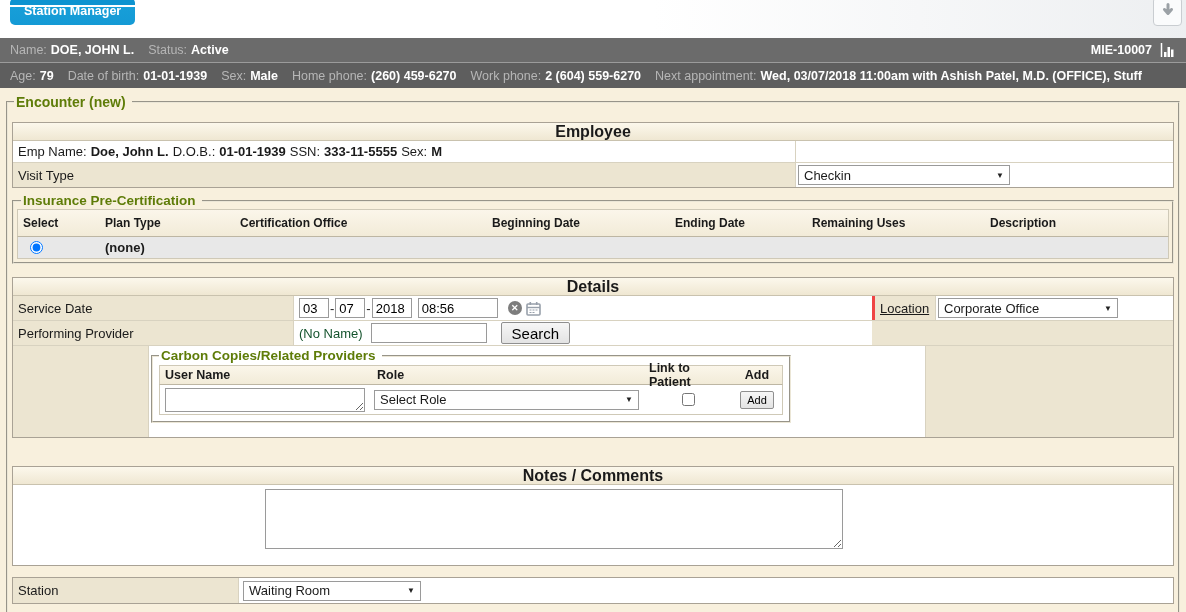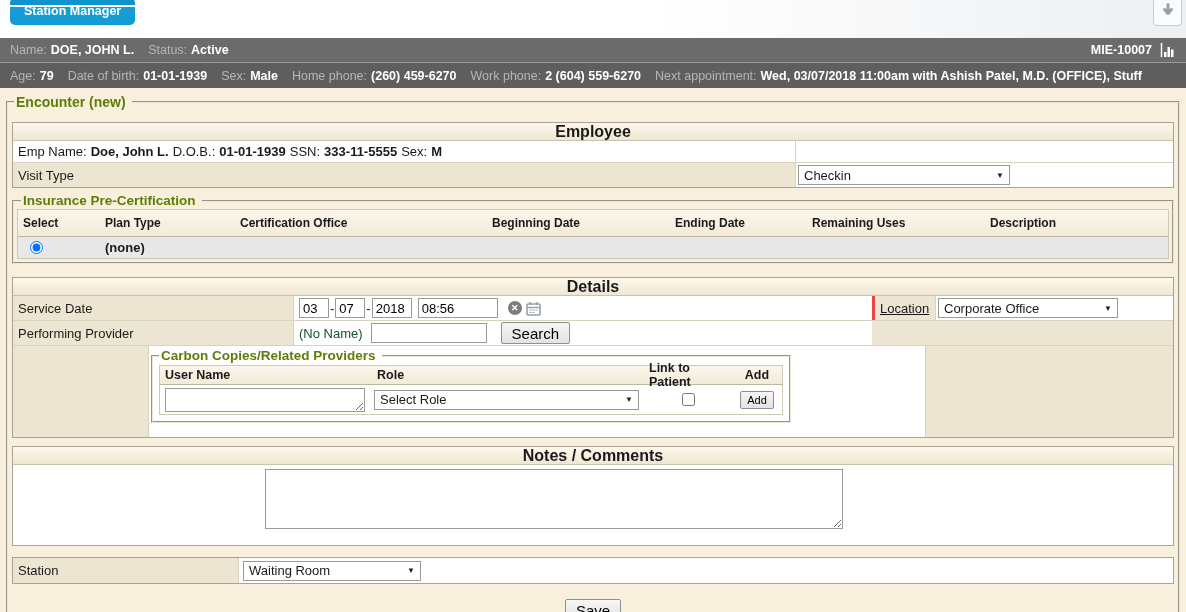--- a/index.html
+++ b/index.html
@@ -271,21 +271,21 @@
             <div class="cell cc-c4">
               <button class="btn btn-sm">Add</button>
             </div>
           </div>
         </fieldset>
       </div>
       <div class="cream-r3 b-t" style="border-left:1px solid #D8D2C0;"></div>
     </div>
   </div>
 
-  <div class="tbl" style="margin-top:8px;">
+  <div class="tbl" style="margin-top:28px;">
     <div class="tbl-header">Notes / Comments</div>
     <div class="notes-body">
       <textarea style="width: 578px; height: 60px;"></textarea>
     </div>
   </div>
 
   <div class="tbl" style="margin-top:11px;">
     <div class="row sta-row">
       <div class="cell sta-lbl cell-label b-r">Station</div>
       <div class="cell" style="flex:1; padding-left:4px;">

